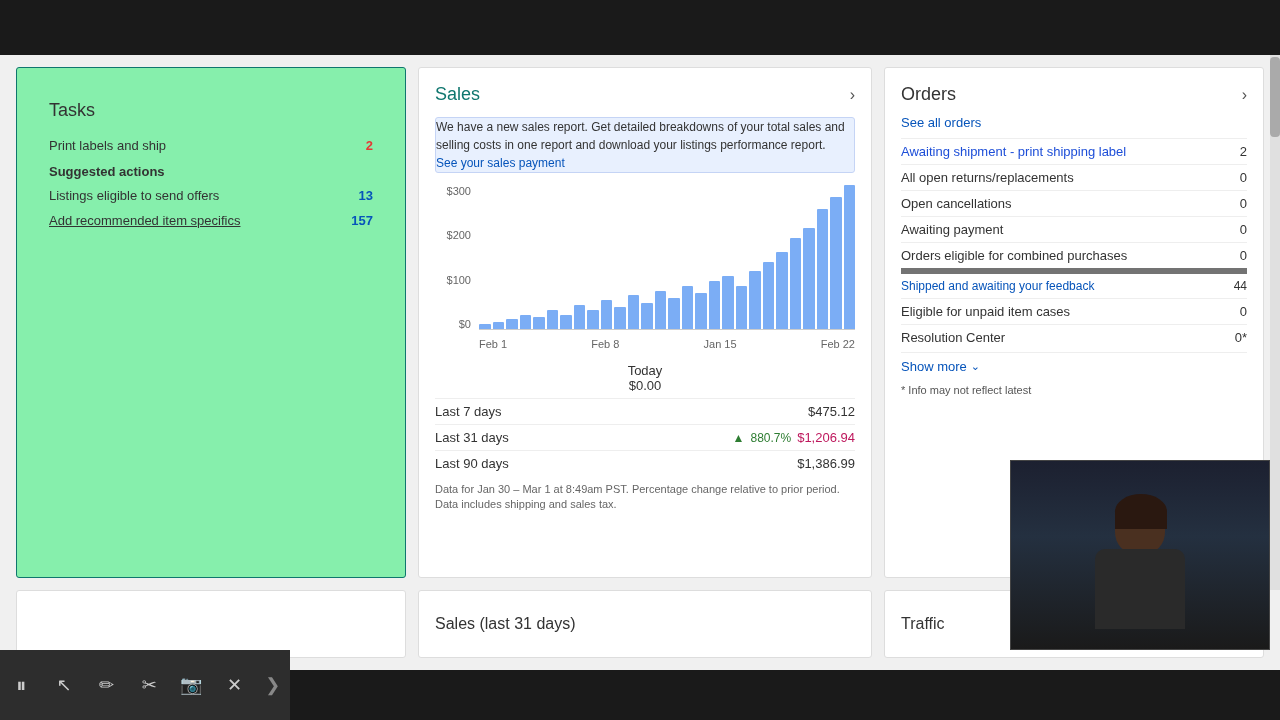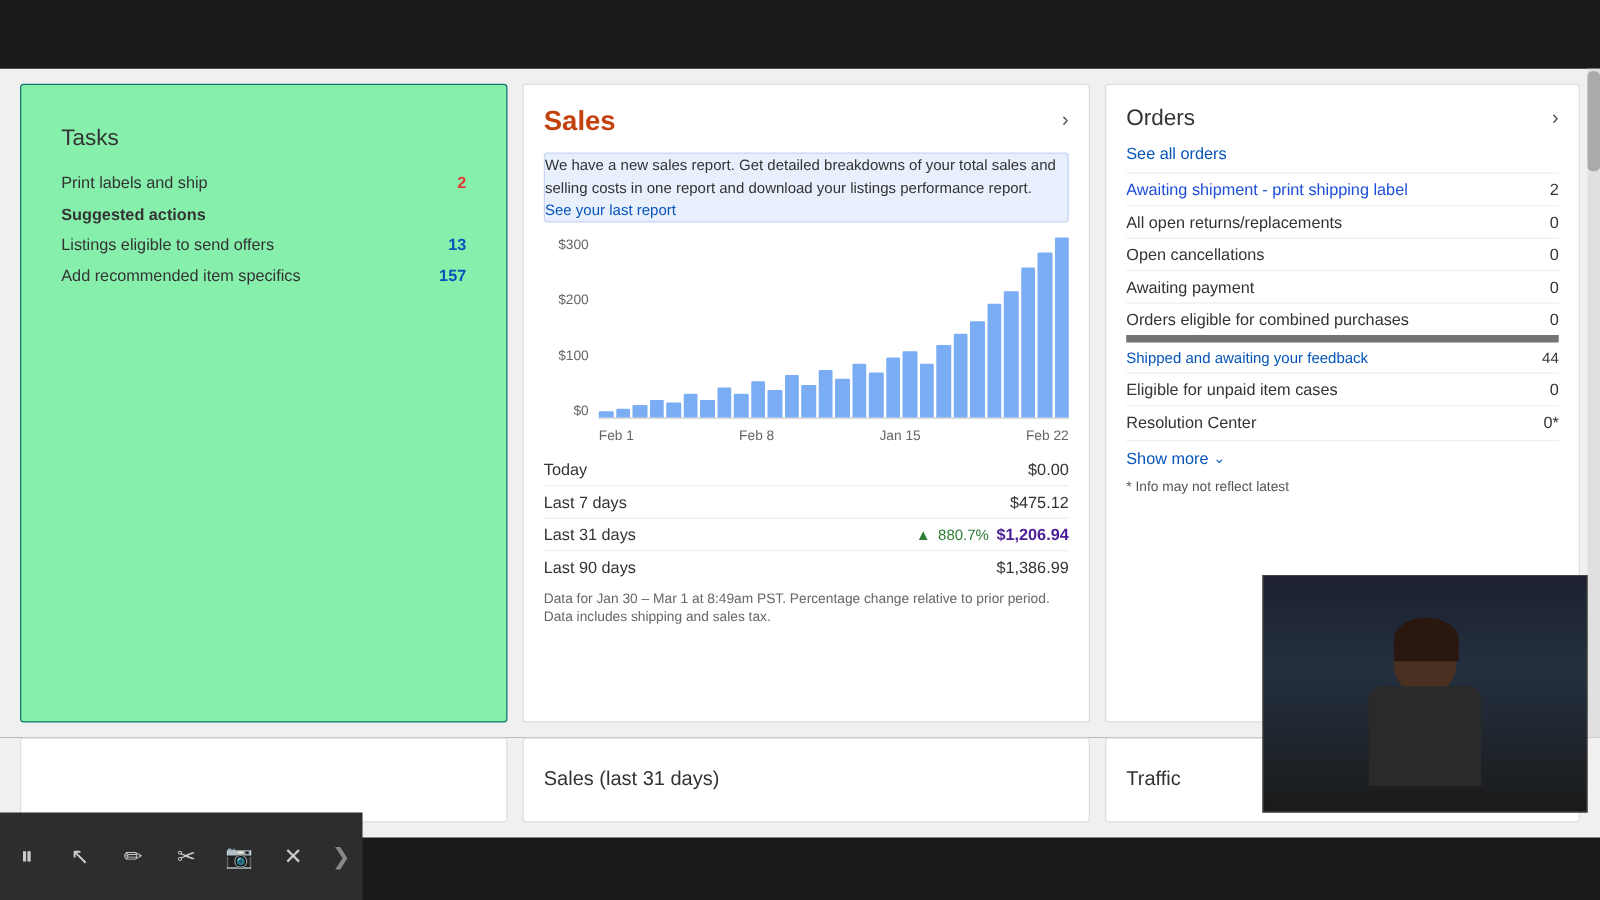--- a/index.html
+++ b/index.html
@@ -44,35 +44,35 @@
       <div style="padding:6px 0 4px 0;">
         <span style="font-size:13px; font-weight:bold; color:#333;">Suggested actions</span>
       </div>
 
       <div style="display:flex; justify-content:space-between; align-items:center; padding:5px 0;">
         <span style="font-size:13px; color:#333;">Listings eligible to send offers</span>
         <span style="font-size:13px; color:#0654ba; font-weight:bold;">13</span>
       </div>
 
       <div style="display:flex; justify-content:space-between; align-items:center; padding:5px 0;">
-        <span style="font-size:13px; color:#333;">Add recommended item specifics</span>
+        <span style="font-size:13px; color:#333;text-decoration:underline;">Add recommended item specifics</span>
         <span style="font-size:13px; color:#0654ba; font-weight:bold;">157</span>
       </div>
     </div>
 
     <div style="flex:1; background:#fff; border:1px solid #ddd; border-radius:3px; padding:16px; overflow:hidden; min-width:0;">
       <div style="display:flex; justify-content:space-between; align-items:center; margin-bottom:12px;">
-        <span style="font-size:22px; font-weight:bold; color:#c2410c;">Sales</span>
+        <span style="font-size:18px; font-weight:normal; color:#0f766e;">Sales</span>
         <span style="color:#555; font-size:16px; cursor:pointer;">›</span>
       </div>
 
       <div style="background:#e8f0fe; border:1px solid #c5d4f5; border-radius:3px; margin-bottom:12px; font-size:12px; color:#333; line-height:1.5;">
         <span>We have a new sales report. Get detailed breakdowns of your total sales and selling costs in one report and download your listings performance report.</span>
         <br>
-        <a href="#" style="color:#0654ba; text-decoration:none;">See your last report</a>
+        <a href="#" style="color:#0654ba; text-decoration:none;">See your sales payment</a>
       </div>
 
       <div style="position:relative; height:165px; margin-bottom:8px;">
 
         <div style="position:absolute; left:0; top:0; bottom:20px; width:40px; display:flex; flex-direction:column; justify-content:space-between; font-size:11px; color:#666; text-align:right; padding-right:4px;">
           <span>$300</span>
           <span>$200</span>
           <span>$100</span>
           <span>$0</span>
         </div>
@@ -112,36 +112,36 @@
         <div style="position:absolute; left:44px; right:0; bottom:0; display:flex; justify-content:space-between; font-size:11px; color:#666;">
           <span>Feb 1</span>
           <span>Feb 8</span>
           <span>Jan 15</span>
           <span>Feb 22</span>
         </div>
       </div>
 
       <div>
 
-        <div style="display:flex; justify-content:space-between; align-items:center; padding:5px 0; font-size:13px;">
+        <div style="display:flex; justify-content:space-between; align-items:center; padding:5px 0; font-size:13px;flex-direction:column;">
           <span style="color:#333;">Today</span>
           <span style="color:#333;">$0.00</span>
         </div>
 
         <div style="display:flex; justify-content:space-between; align-items:center; padding:5px 0; font-size:13px; border-top:1px solid #eee;">
           <span style="color:#333;">Last 7 days</span>
           <span style="color:#333;">$475.12</span>
         </div>
 
         <div style="display:flex; justify-content:space-between; align-items:center; padding:5px 0; font-size:13px; border-top:1px solid #eee;gap:44px;">
           <span style="color:#333;">Last 31 days</span>
           <div style="display:flex; align-items:center; gap:6px;">
             <span style="color:#2e7d32; font-size:12px;">▲</span>
             <span style="color:#2e7d32; font-size:12px;">880.7%</span>
-            <span style="color:#4c1d95;font-weight:bold;">$1,206.94</span>
+            <span style="color:#be185d;">$1,206.94</span>
           </div>
         </div>
 
         <div style="display:flex; justify-content:space-between; align-items:center; padding:5px 0; font-size:13px; border-top:1px solid #eee;">
           <span style="color:#333;">Last 90 days</span>
           <span style="color:#333;">$1,386.99</span>
         </div>
       </div>
 
       <div style="font-size:11px; color:#666; margin-top:6px; line-height:1.4;">Data for Jan 30 – Mar 1 at 8:49am PST. Percentage change relative to prior period. Data includes shipping and sales tax.</div>

